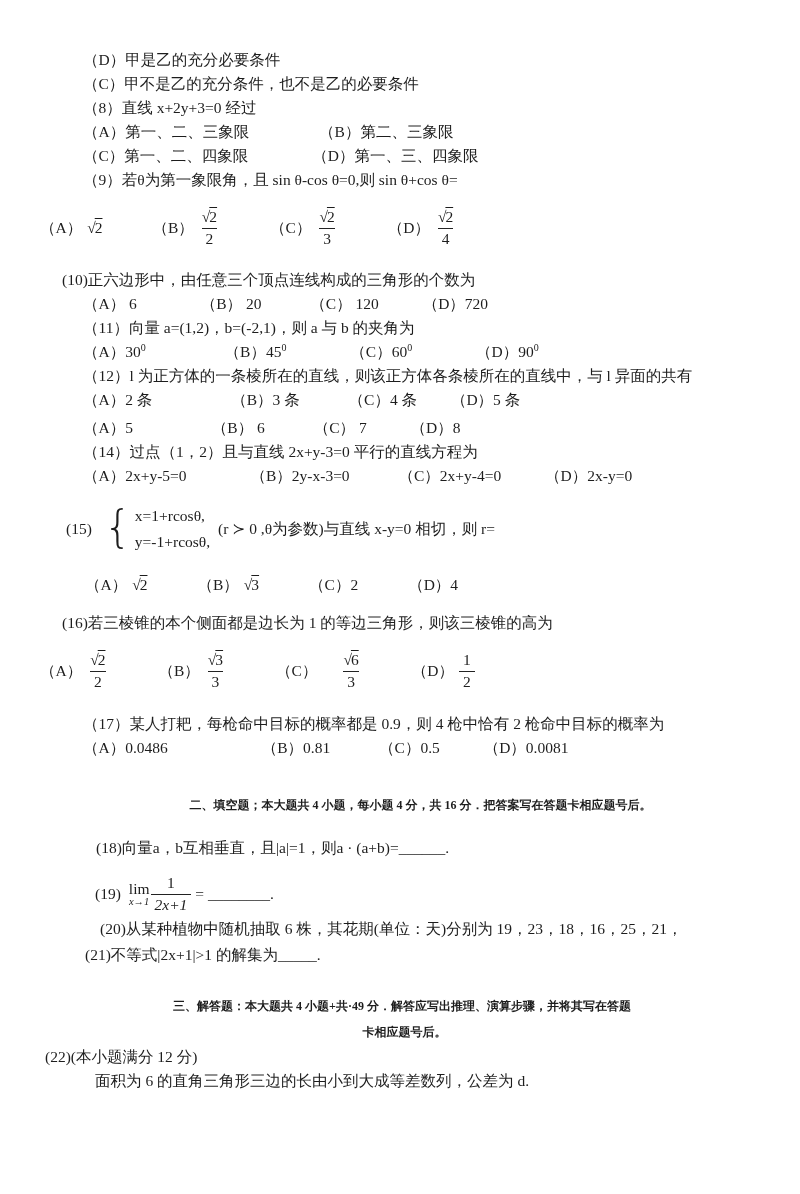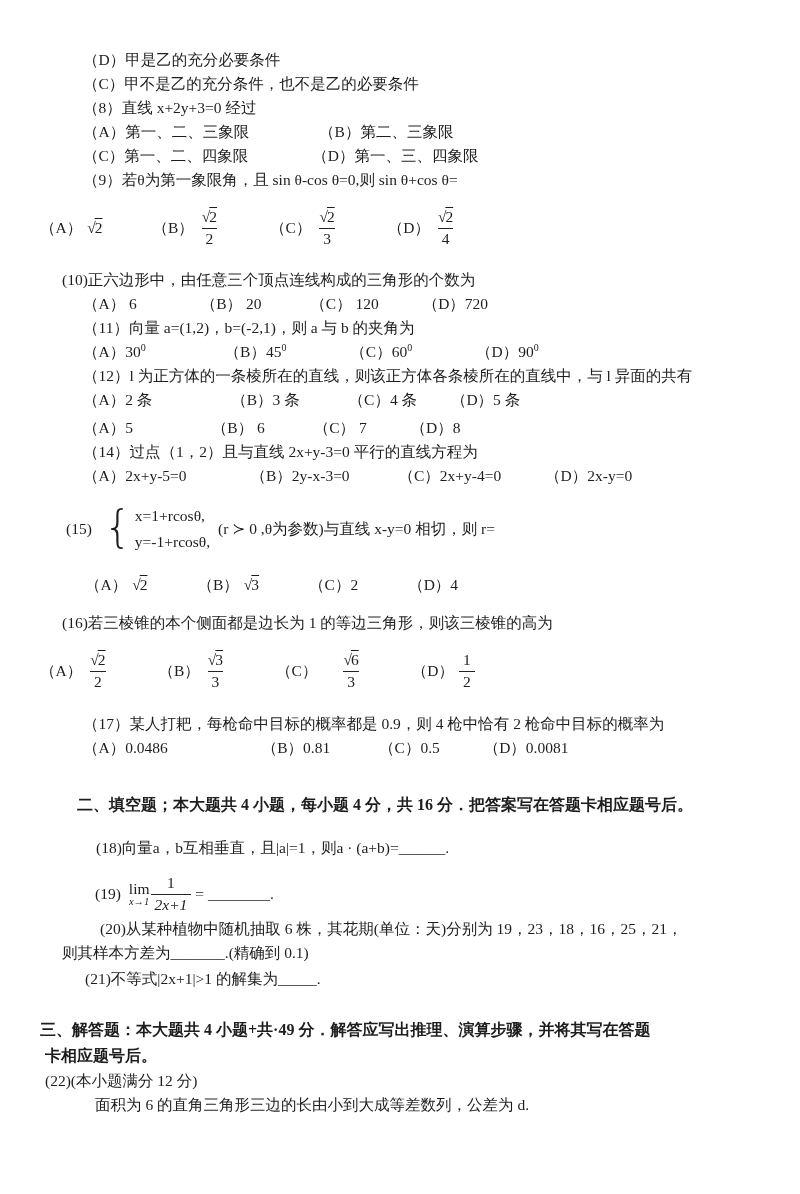--- a/index.html
+++ b/index.html
@@ -2,21 +2,21 @@
 <html><head>
 <meta charset="utf-8">
 <style>
   html,body{margin:0;padding:0;}
   body{
     width:800px;height:1194px;overflow:hidden;background:#ffffff;color:#1d1d1d;
     font-family:"Liberation Serif","DejaVu Serif",serif;font-size:15.5px;
   }
   .page{padding:48px 36px 0 40px;}
   .ln{margin:0;line-height:24px;white-space:nowrap;}
-  .sec{font-weight:bold;line-height:26px;font-size:16px;}
+  .sec{font-weight:bold;line-height:26px;font-size:12px;text-align:center;}
   
   .ml5{margin-left:5px;}  .ml22{margin-left:22px;} .ml26{margin-left:26px;}
   .ml37{margin-left:37px;} .ml40{} .ml43{margin-left:43px;}
   .ml45{margin-left:45px;} .ml55{margin-left:55px;} .ml56{margin-left:56px;}
   .ml60{margin-left:60px;}
   
   .opt{display:inline-block;margin-right:52px;}
   .opt:last-child{margin-right:0;}
   .g30{margin-right:30px;} .g40{margin-right:40px;} .g45{margin-right:45px;}
   .g60{margin-right:60px;} .g66{margin-right:66px;} .g75{margin-right:75px;}
@@ -216,21 +216,20 @@
       <span class="limsub">x→1</span>
     </span>
     <span class="frac">
       <span class="fnum">1</span>
       <span class="fden it">2x+1</span>
     </span>
     <span class="q19tail">= ________.</span>
   </div>
 
   <p class="ln ml60">(20)从某种植物中随机抽取 6 株，其花期(单位：天)分别为 19，23，18，16，25，21，</p>
-  <p class="ln ml22">则其样本方差为_______.(精确到 0.1)</p>
 
   <p class="ln ml45 mt2">(21)不等式|2x+1|&gt;1 的解集为_____.</p>
 
   <p class="ln sec ml40 mt26">三、解答题：本大题共 4 小题+共·49 分．解答应写出推理、演算步骤，并将其写在答题</p>
   <p class="ln sec ml5">卡相应题号后。</p>
 
   <p class="ln ml5">(22)(本小题满分 12 分)</p>
   <p class="ln ml55">面积为 6 的直角三角形三边的长由小到大成等差数列，公差为 d.</p>
 
 </div>

